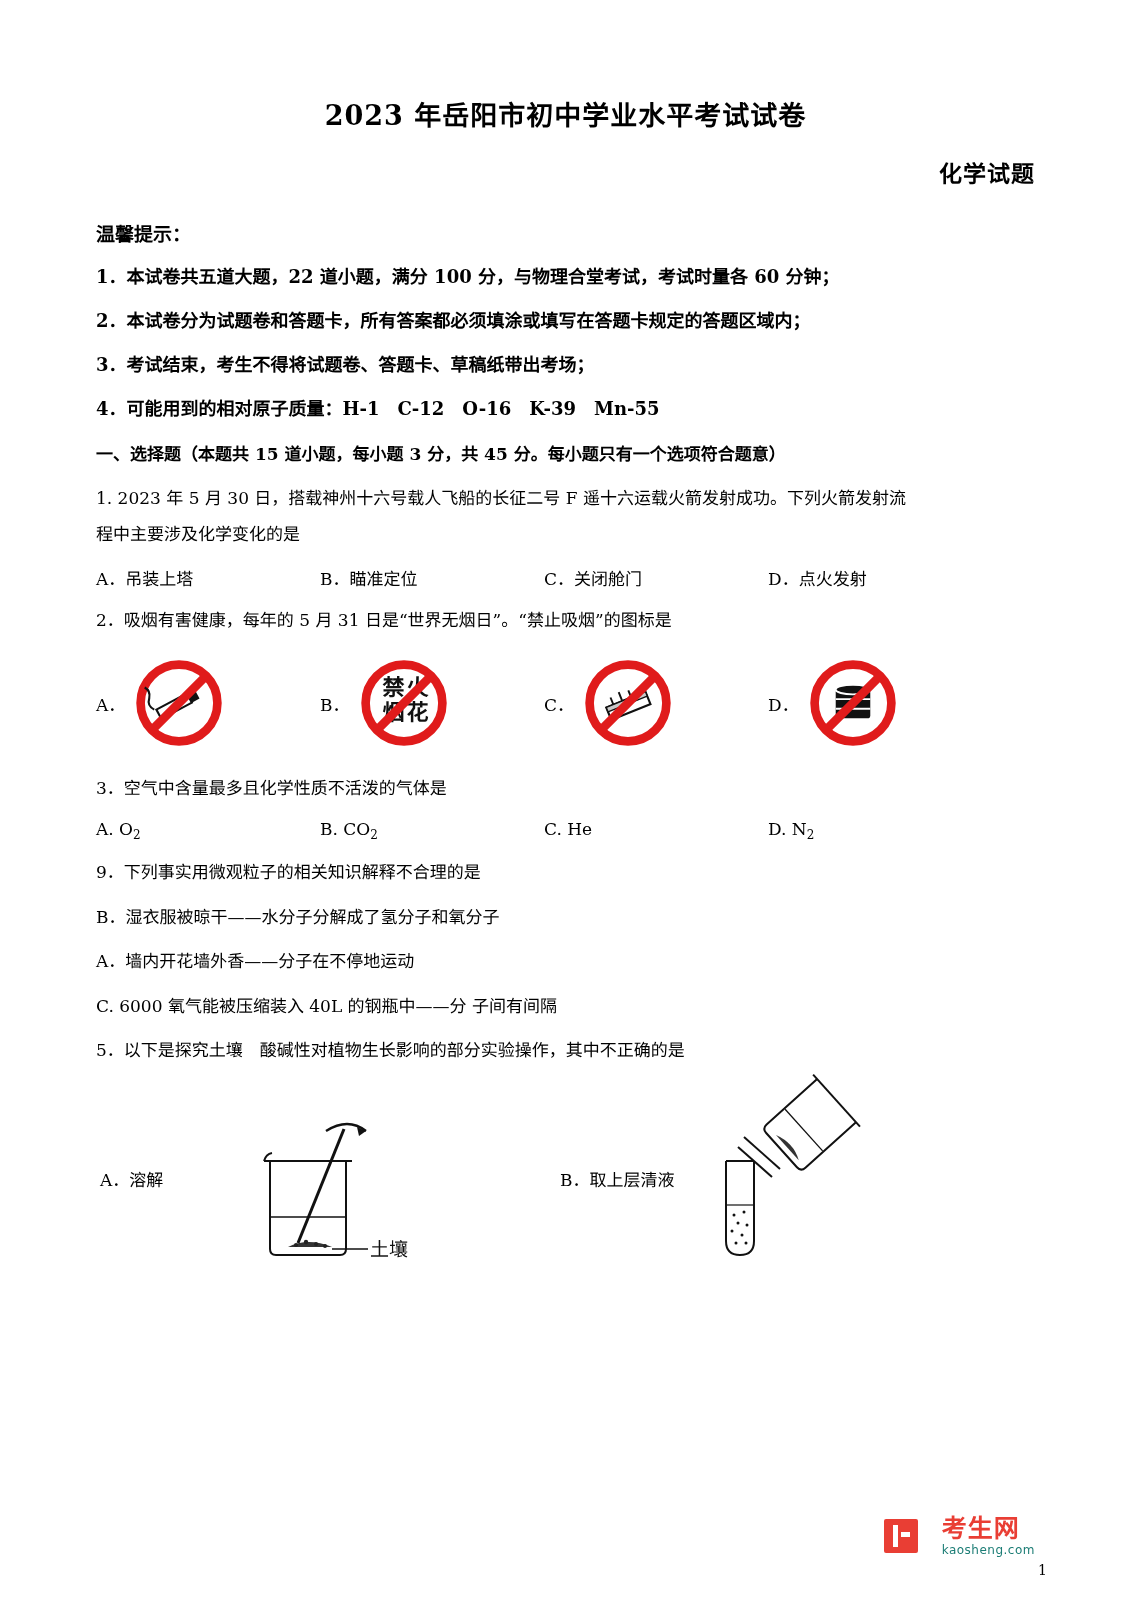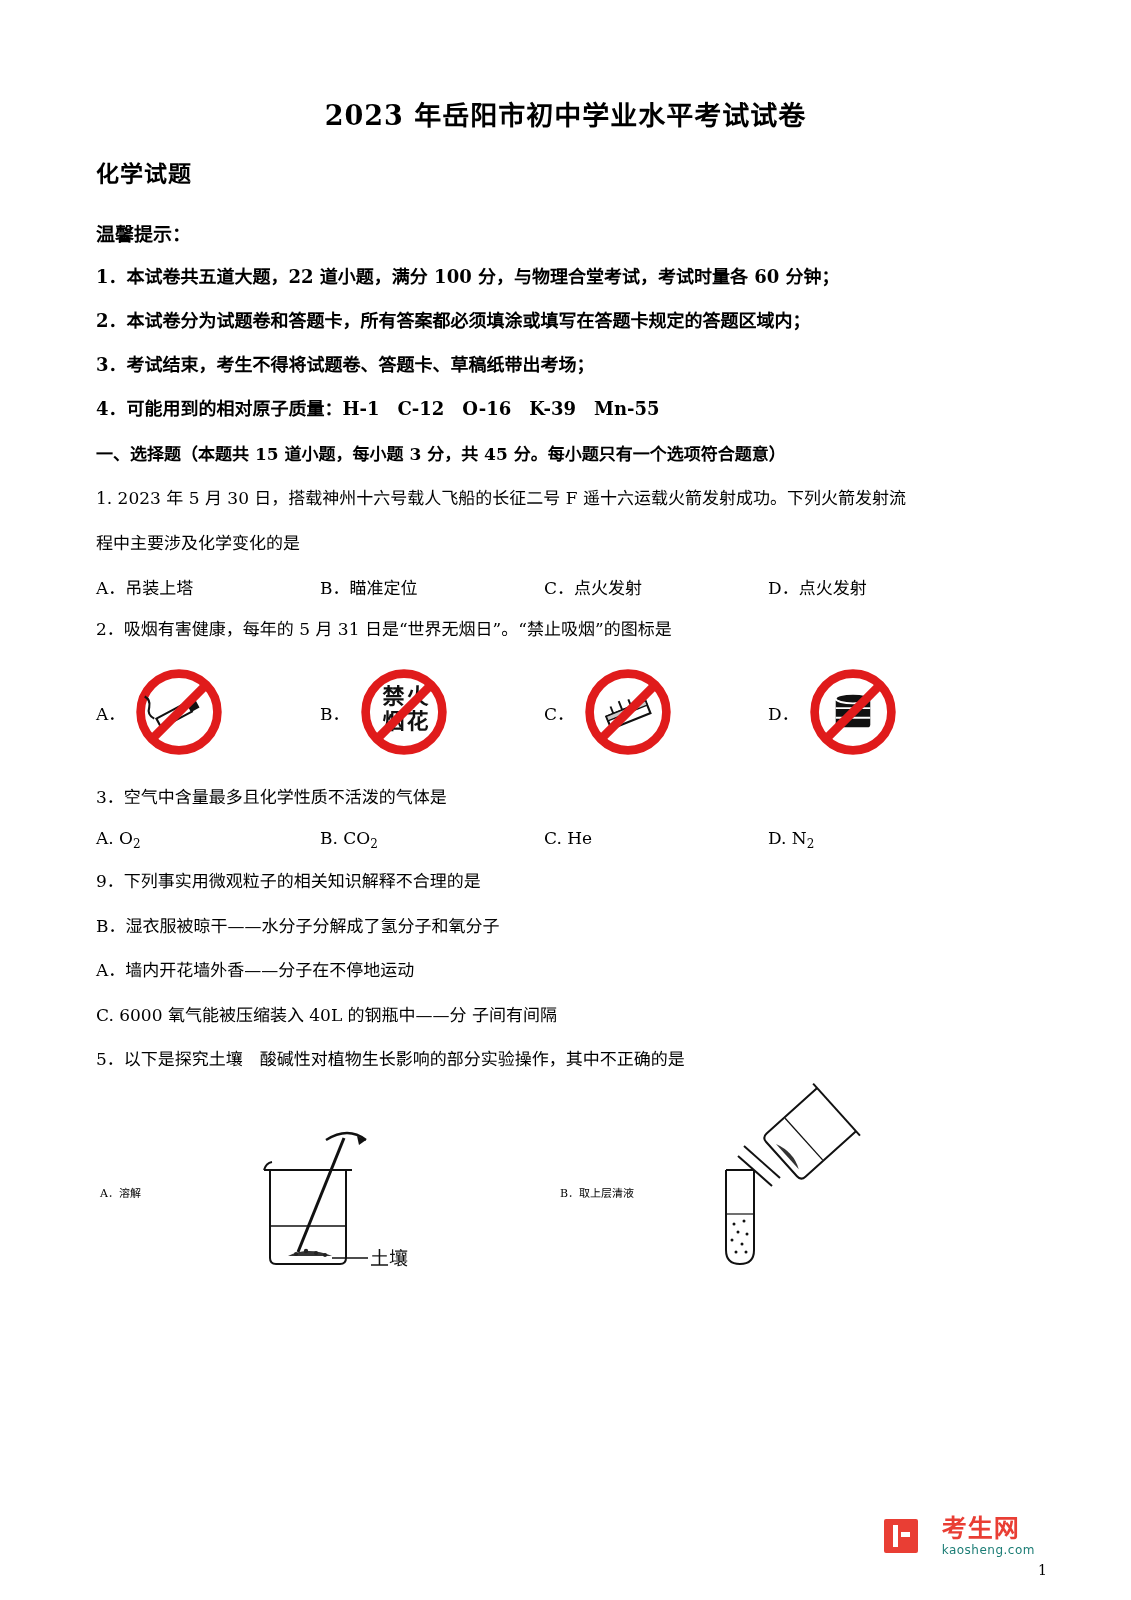--- a/index.html
+++ b/index.html
@@ -23,21 +23,21 @@
     font-size:27px;
     font-weight:bold;
     text-align:center;
     margin:16px 0 0 0;
     letter-spacing:1px;
     font-family:"DejaVu Serif","Liberation Serif",serif;
   }
   h2.doc-subtitle{
     font-size:23px;
     font-weight:bold;
-    text-align:left;
+    text-align:right;
     margin:22px 0 0 0;
     letter-spacing:1px;
   }
   .notice-title{
     font-size:19px;
     font-weight:bold;
     margin:30px 0 0 0;
   }
   .notice-line{
     font-size:18px;
@@ -50,21 +50,21 @@
     font-weight:bold;
     margin:20px 0 0 0;
     line-height:1.5;
   }
   .q-text{
     font-size:17px;
     margin:17px 0 0 0;
     line-height:1.62;
     font-weight:normal;
   }
-  .q-text.tight{margin-top:18px;}
+  .q-text.tight{margin-top:9px;}
   .options-row{
     display:flex;
     margin:16px 0 0 0;
     font-size:17px;
   }
   .options-row .opt{
     width:224px;
     flex:0 0 224px;
   }
   .opt sub{font-size:12px;}
@@ -94,21 +94,21 @@
     margin-top:4px;
     height:200px;
   }
   .exp-cell{
     flex:0 0 460px;
     display:flex;
     align-items:flex-end;
     position:relative;
   }
   .exp-label{
-    font-size:11px;
+    font-size:17px;
     position:absolute;
     bottom:78px;
     left:4px;
   }
   .exp-fig{position:absolute;bottom:0;left:96px;}
   
   .page-number{
     position:absolute;
     right:84px;
     bottom:22px;
@@ -150,21 +150,21 @@
   <div class="notice-line">3．考试结束，考生不得将试题卷、答题卡、草稿纸带出考场；</div>
   <div class="notice-line">4．可能用到的相对原子质量：H-1　C-12　O-16　K-39　Mn-55</div>
 
   <div class="section-title">一、选择题（本题共 15 道小题，每小题 3 分，共 45 分。每小题只有一个选项符合题意）</div>
 
   <div class="q-text">1. 2023 年 5 月 30 日，搭载神州十六号载人飞船的长征二号 F 遥十六运载火箭发射成功。下列火箭发射流</div>
   <div class="q-text tight">程中主要涉及化学变化的是</div>
   <div class="options-row">
     <div class="opt">A．吊装上塔</div>
     <div class="opt">B．瞄准定位</div>
-    <div class="opt">C．点火发射</div>
+    <div class="opt">C．关闭舱门</div>
     <div class="opt">D．点火发射</div>
   </div>
 
   <div class="q-text">2．吸烟有害健康，每年的 5 月 31 日是“世界无烟日”。“禁止吸烟”的图标是</div>
   <div class="icon-row">
 
     <div class="icon-cell">
       <span class="icon-label">A．</span>
       <span class="prohib">
         <svg width="96" height="96" viewBox="0 0 100 100">

